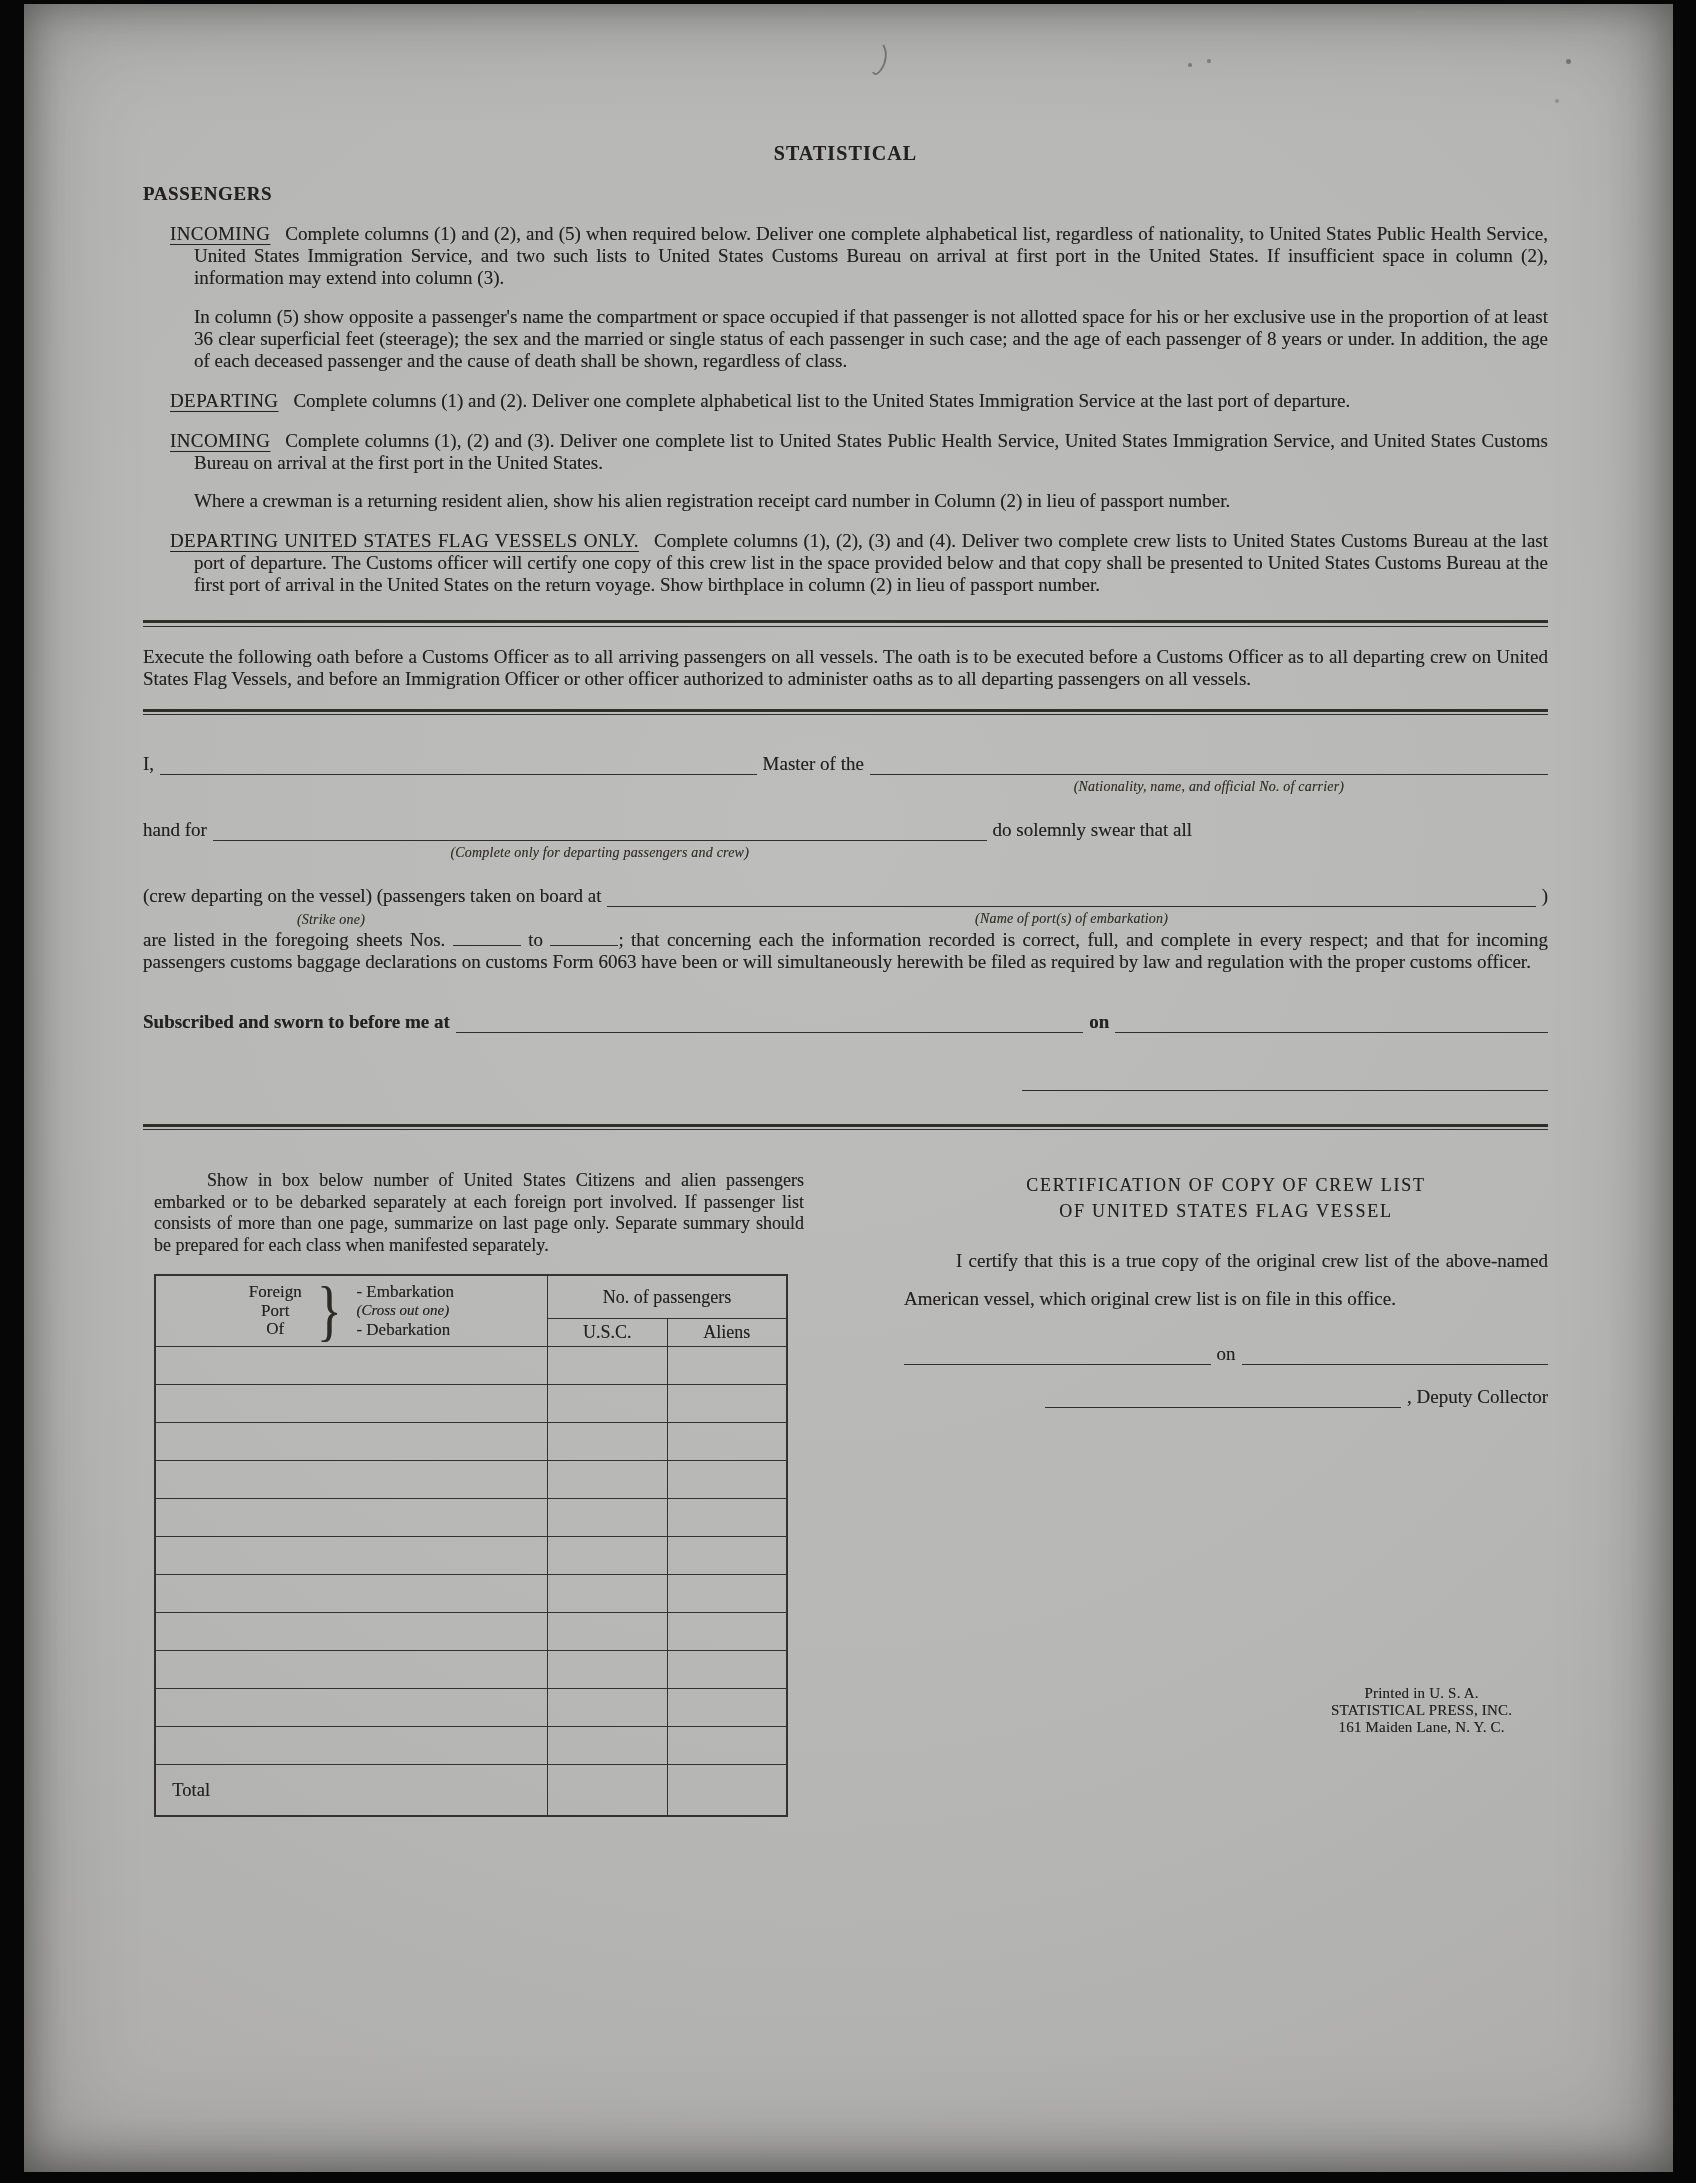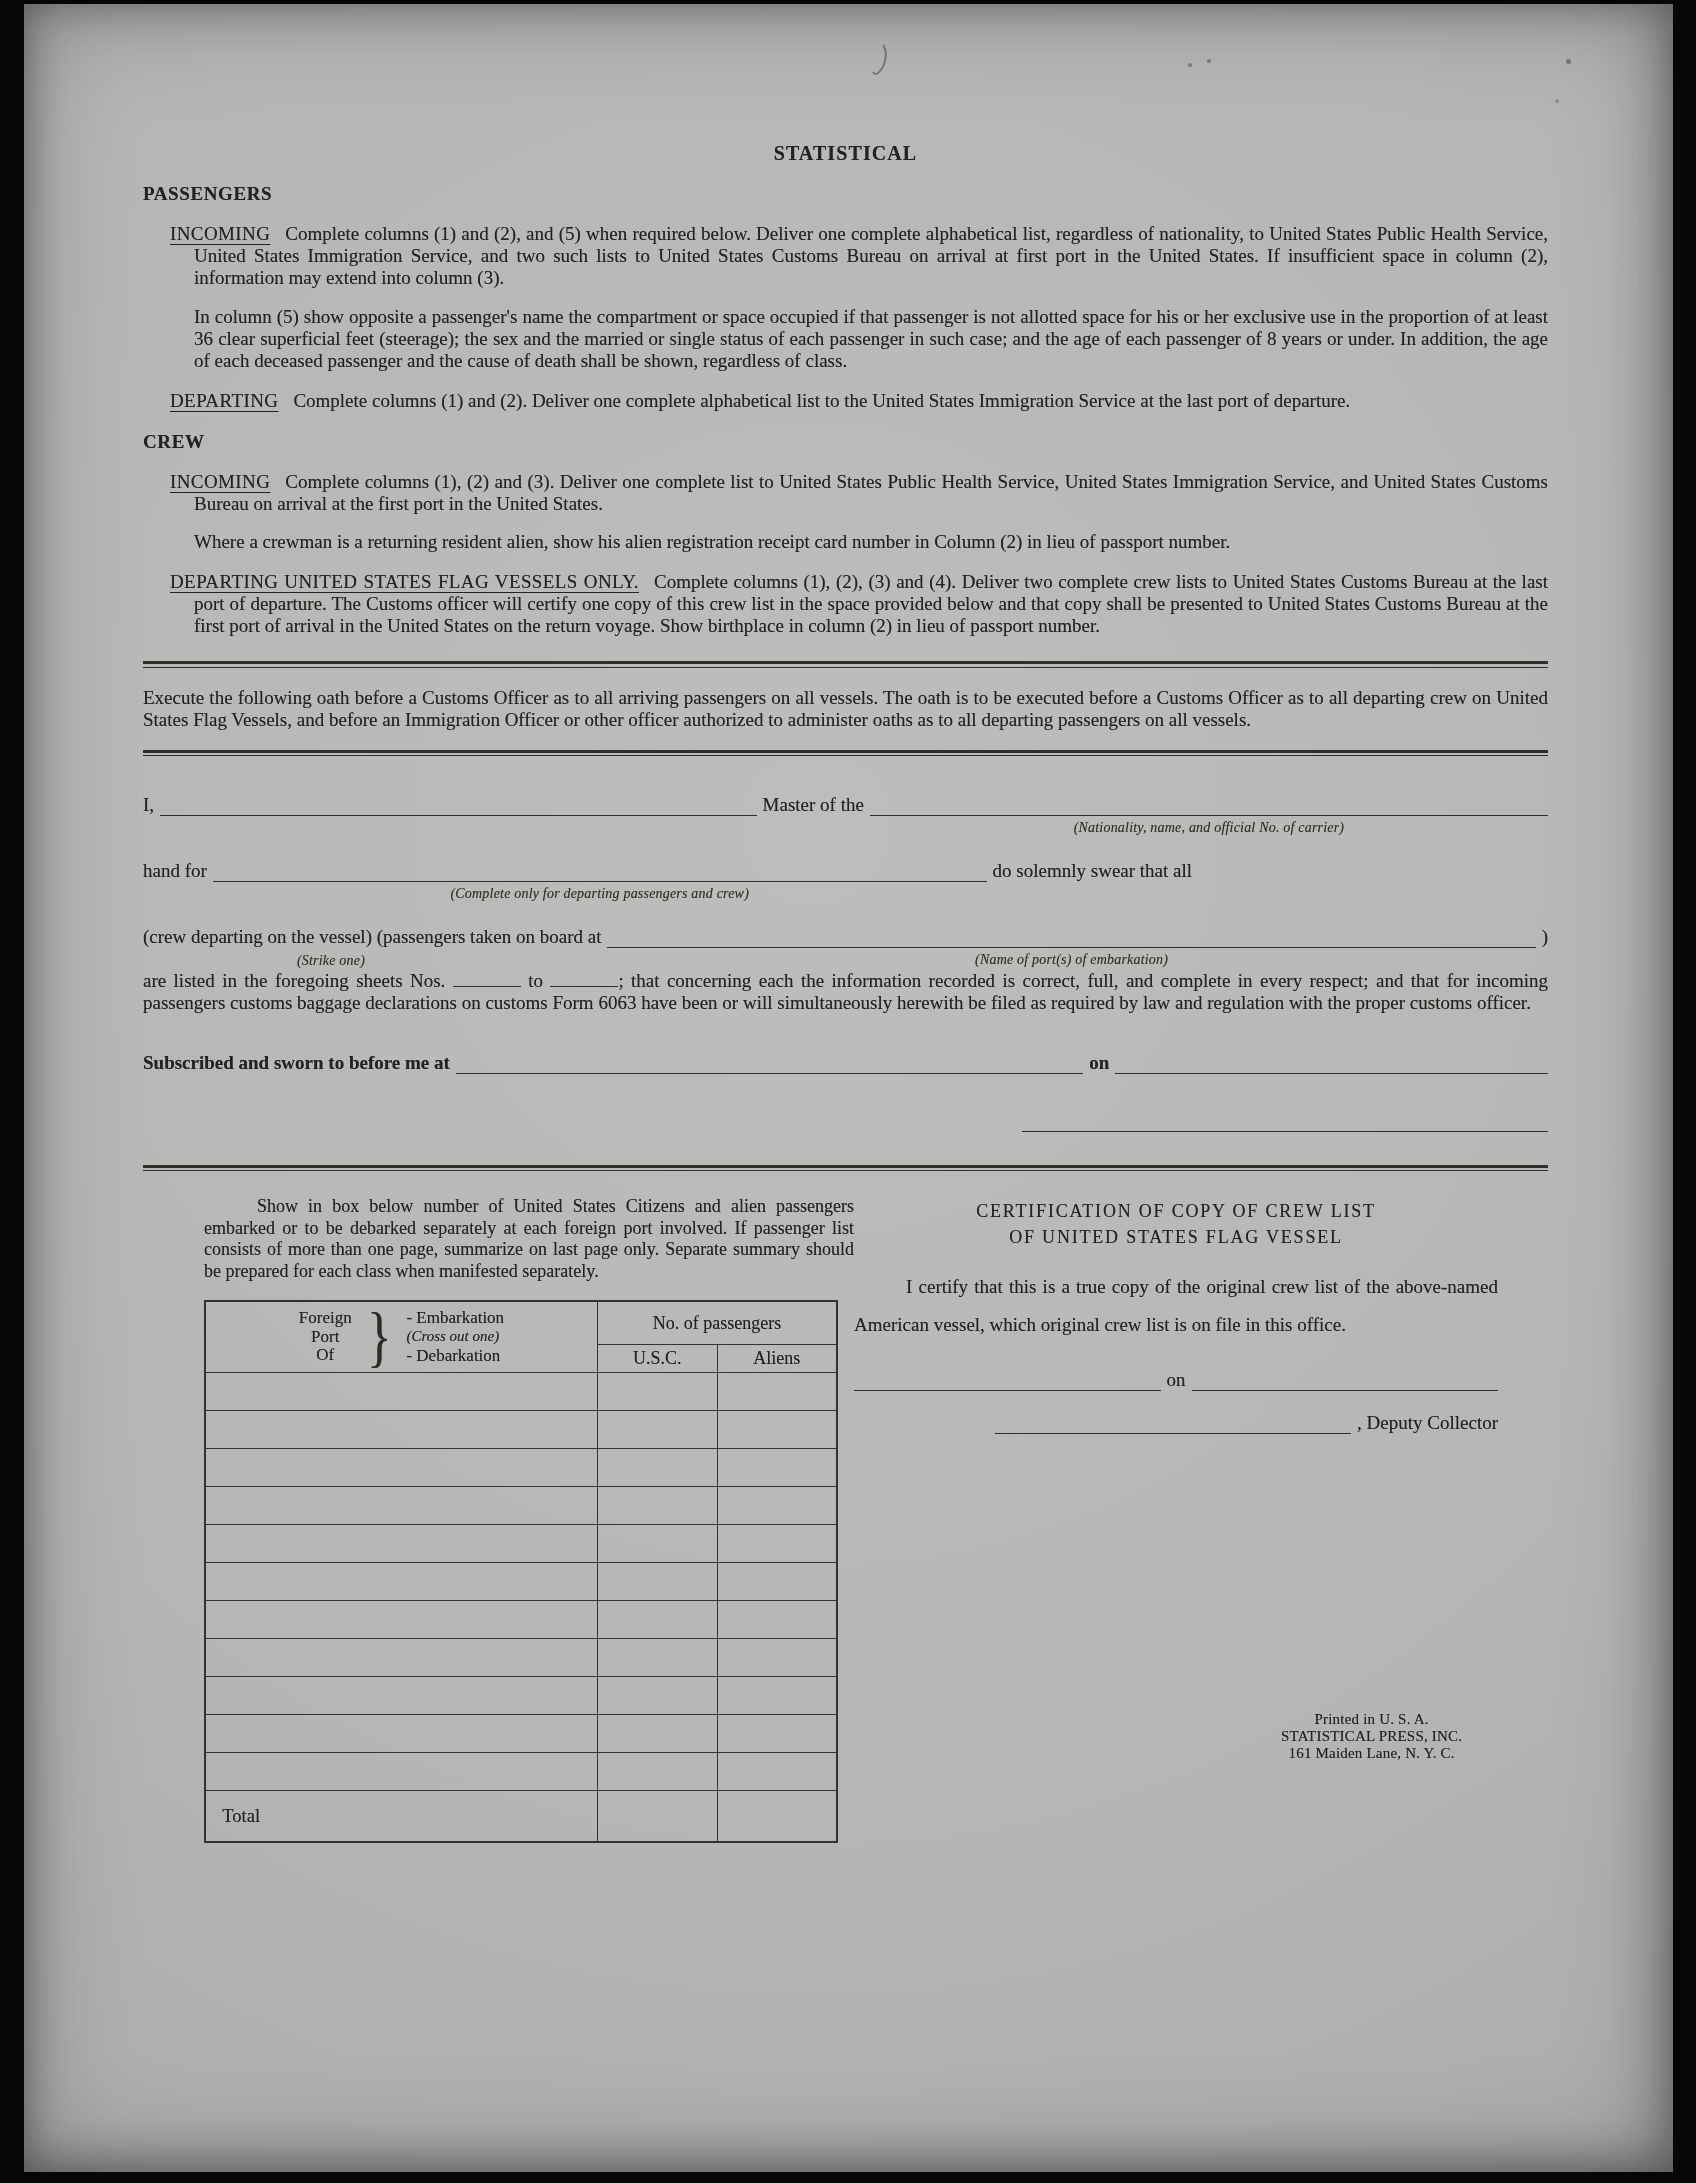--- a/index.html
+++ b/index.html
@@ -44,21 +44,21 @@
   .row-i { margin-top:38px; }
   .row-bound { margin-top:44px; }
   .row-strike { margin-top:44px; }
   p.sheets { margin-top:22px; text-align:justify; }
   .iblank { display:inline-block; width:68px; height:1.5px; border-bottom:1.5px solid #2f2e2b; }
   .row-master { margin-top:31px; }
   .master-lbl { letter-spacing:2.2px; }
   .row-sub { margin-top:38px;font-weight:bold; }
   .row-sig2 { margin-top:50px; }
 
-  .columns { display:flex; justify-content:center; margin-top:25px;padding-left:11px; }
+  .columns { display:flex; justify-content:space-between; margin-top:40px;padding-left:11px; }
   .col-left { width:650px; }
   .col-right { width:644px; }
 
   .col-left .note { text-align:justify; text-indent:53px; font-size:18px; line-height:21.4px; }
 
   table.port { border-collapse:collapse; margin-top:18px; width:634px; border:2.2px solid #34322e; }
   table.port td { border:1.5px solid #34322e; }
   .port-head { width:393px; padding:6px 7.4px; }
   .port-head-inner { display:flex; align-items:center; justify-content:center; gap:12px; }
   .port-lines { display:flex; flex-direction:column; align-items:center; font-size:17px; line-height:18.5px; }
@@ -106,21 +106,20 @@
       <div class="title">STATISTICAL</div>
 
       <div class="sec-head">PASSENGERS</div>
 
       <p class="inst hang"><span class="lbl-ul">INCOMING</span><span class="lbl-gap"></span><span>Complete columns (1) and (2), and (5) when required below. Deliver one complete alphabetical list, regardless of nationality, to United States Public Health Service, United States Immigration Service, and two such lists to United States Customs Bureau on arrival at first port in the United States. If insufficient space in column (2), information may extend into column (3).</span></p>
 
       <p class="inst">In column (5) show opposite a passenger's name the compartment or space occupied if that passenger is not allotted space for his or her exclusive use in the proportion of at least 36 clear superficial feet (steerage); the sex and the married or single status of each passenger in such case; and the age of each passenger of 8 years or under. In addition, the age of each deceased passenger and the cause of death shall be shown, regardless of class.</p>
 
       <p class="inst hang"><span class="lbl-ul">DEPARTING</span><span class="lbl-gap"></span><span>Complete columns (1) and (2). Deliver one complete alphabetical list to the United States Immigration Service at the last port of departure.</span></p>
 
-      <div class="sec-head">CREW</div>
 
       <p class="inst hang"><span class="lbl-ul">INCOMING</span><span class="lbl-gap"></span><span>Complete columns (1), (2) and (3). Deliver one complete list to United States Public Health Service, United States Immigration Service, and United States Customs Bureau on arrival at the first port in the United States.</span></p>
 
       <p class="inst">Where a crewman is a returning resident alien, show his alien registration receipt card number in Column (2) in lieu of passport number.</p>
 
       <p class="inst hang"><span class="lbl-ul">DEPARTING UNITED STATES FLAG VESSELS ONLY.</span><span class="lbl-gap"></span><span>Complete columns (1), (2), (3) and (4). Deliver two complete crew lists to United States Customs Bureau at the last port of departure. The Customs officer will certify one copy of this crew list in the space provided below and that copy shall be presented to United States Customs Bureau at the first port of arrival in the United States on the return voyage. Show birthplace in column (2) in lieu of passport number.</span></p>
 
       <div class="dbl-rule"></div>
 
       <p class="oath-note">Execute the following oath before a Customs Officer as to all arriving passengers on all vessels. The oath is to be executed before a Customs Officer as to all departing crew on United States Flag Vessels, and before an Immigration Officer or other officer authorized to administer oaths as to all departing passengers on all vessels.</p>

